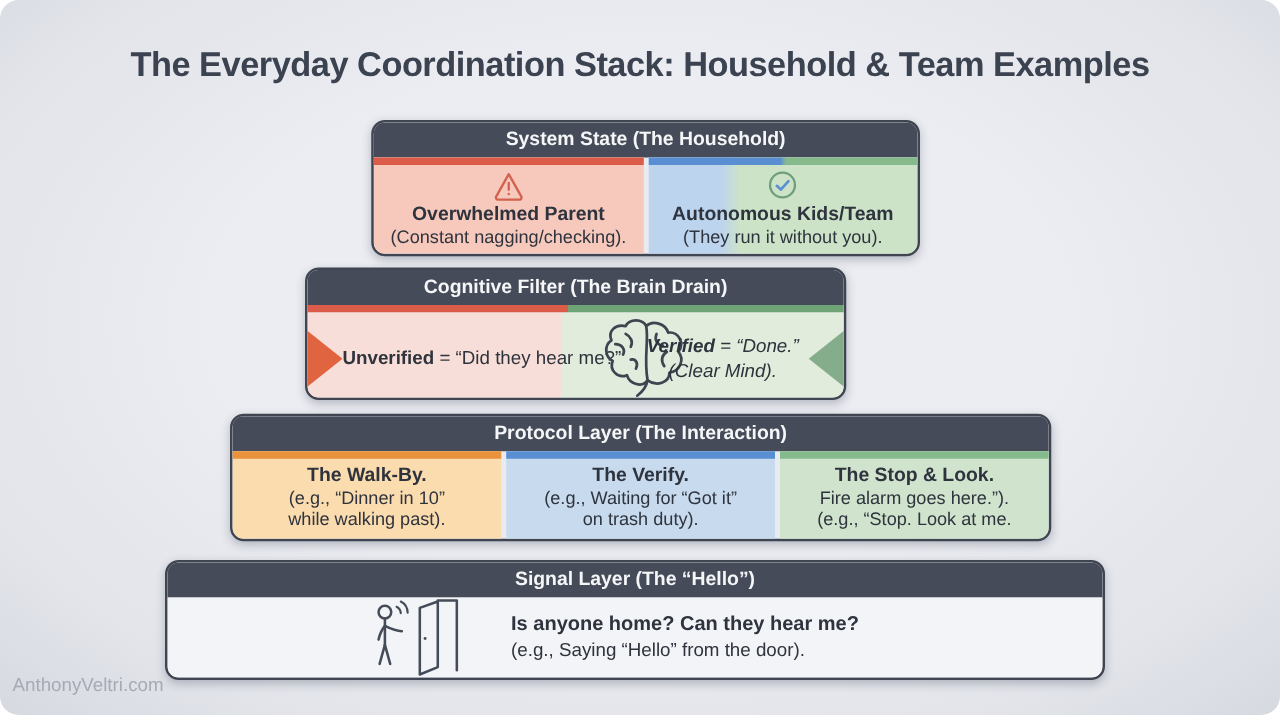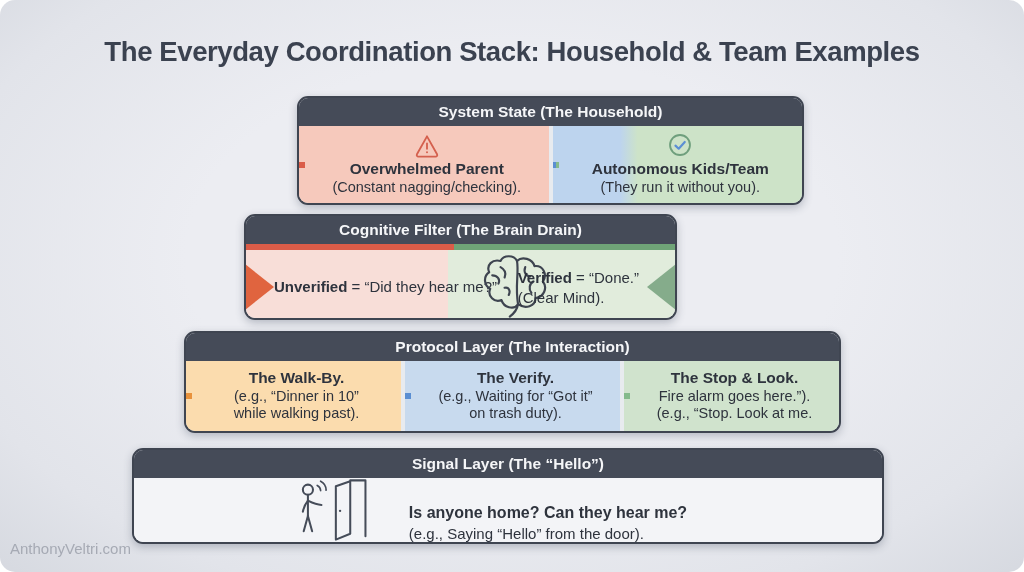--- a/index.html
+++ b/index.html
@@ -17,31 +17,31 @@
   .layer {
     position:absolute; border:2px solid #3f4551; border-radius:11px;
     background:#e8ebef; overflow:hidden;
     box-shadow:0 3px 8px rgba(55,65,85,0.30);
   }
   .layer-header {
     height:28px; line-height:28px; background:#454b58; color:#f5f6f8;
     text-align:center; font-weight:bold; font-size:15.5px;
   }
   .layer-body { display:flex; gap:4px; height:calc(100% - 28px); }
-  .cell { flex:1; display:flex; flex-direction:row; align-items:center; }
+  .cell { flex:1; display:flex; flex-direction:column; align-items:center; }
   .strip { height:6px; width:100%; flex:0 0 6px; }
   .cell-content {
     flex:1; width:100%; display:flex; flex-direction:column;
     align-items:center; justify-content:center; text-align:center;
     color:#2e333d; line-height:1.22; padding:2px 4px;
   }
   .cell-title { font-weight:bold; font-size:15.5px; }
   .cell-sub { font-size:14.5px; }
   
-  .layer1 { left:297px; top:96px;  width:507px; height:109px; }
+  .layer1 { left:297px; top:96px;  width:439px; height:109px; }
   .layer2 { left:244px; top:214px; width:433px; height:106px; }
   .layer3 { left:184px; top:331px; width:657px; height:102px; }
   .layer4 { left:132px; top:448px; width:752px; height:96px;  }
   
   .cell-red    .strip { background:#db5c48; }
   .cell-red    { background:#f6c9bc; }
   .cell-bluegreen .strip { background:linear-gradient(90deg,#5a8ed2 0 49%,#86ba8c 51%); }
   .cell-bluegreen { background:linear-gradient(90deg,#bdd4ee 0 27%,#cde3c8 34%); }
   .icon25 { width:26px; height:26px; margin-bottom:2px; }
   
@@ -51,21 +51,21 @@
   }
   .l2-strip {
     height:6px; background:linear-gradient(90deg,#db5c48 0 48.5%,#6fa477 48.5%);
   }
   .l2-left {
     position:absolute; left:28px; top:50%; transform:translateY(-50%);
     text-align:left; font-size:15px; color:#2e333d; line-height:1.3;
   }
   .l2-right {
     position:absolute; right:36px; top:50%; transform:translateY(-50%);
-    text-align:left; font-size:15px; color:#2e333d; line-height:1.3;
+    text-align:center; font-size:15px; color:#2e333d; line-height:1.3;font-style:italic;
   }
   .arrow-left {
     position:absolute; left:-1px; top:50%; transform:translateY(-50%);
     width:29px; height:46px; background:#e0643f;
     clip-path:polygon(0 0, 100% 50%, 0 100%);
   }
   .arrow-right {
     position:absolute; right:-1px; top:50%; transform:translateY(-50%);
     width:29px; height:46px; background:#85ac8b;
     clip-path:polygon(100% 0, 0 50%, 100% 100%);
@@ -73,21 +73,21 @@
   .brain { position:absolute; left:233px; top:50%; transform:translateY(-52%); }
   
   .cell-orange .strip { background:#e8923c; } .cell-orange { background:#fbdcae; }
   .cell-blue   .strip { background:#5a8ed2; } .cell-blue   { background:#c8daee; }
   .cell-green  .strip { background:#85ba8c; } .cell-green  { background:#d0e3cd; }
   
   .l4-body {
     height:calc(100% - 28px); background:#f3f4f7;
     display:flex; align-items:center; justify-content:center;
   }
-  .l4-group { display:flex; align-items:flex-end; gap:28px; transform:translateX(-20px); }
+  .l4-group { display:flex; align-items:center; gap:28px; transform:translateX(-20px); }
   .l4-text { text-align:left; color:#2e333d; line-height:1.3; }
   .l4-bold { font-weight:bold; font-size:16px; }
   .l4-sub  { font-size:15px; }
   .watermark {
     position:absolute; left:10px; top:540px; font-size:15px; color:#a6aab4;
   }
   svg { display:block; }
 </style>
 </head>
 <body>

